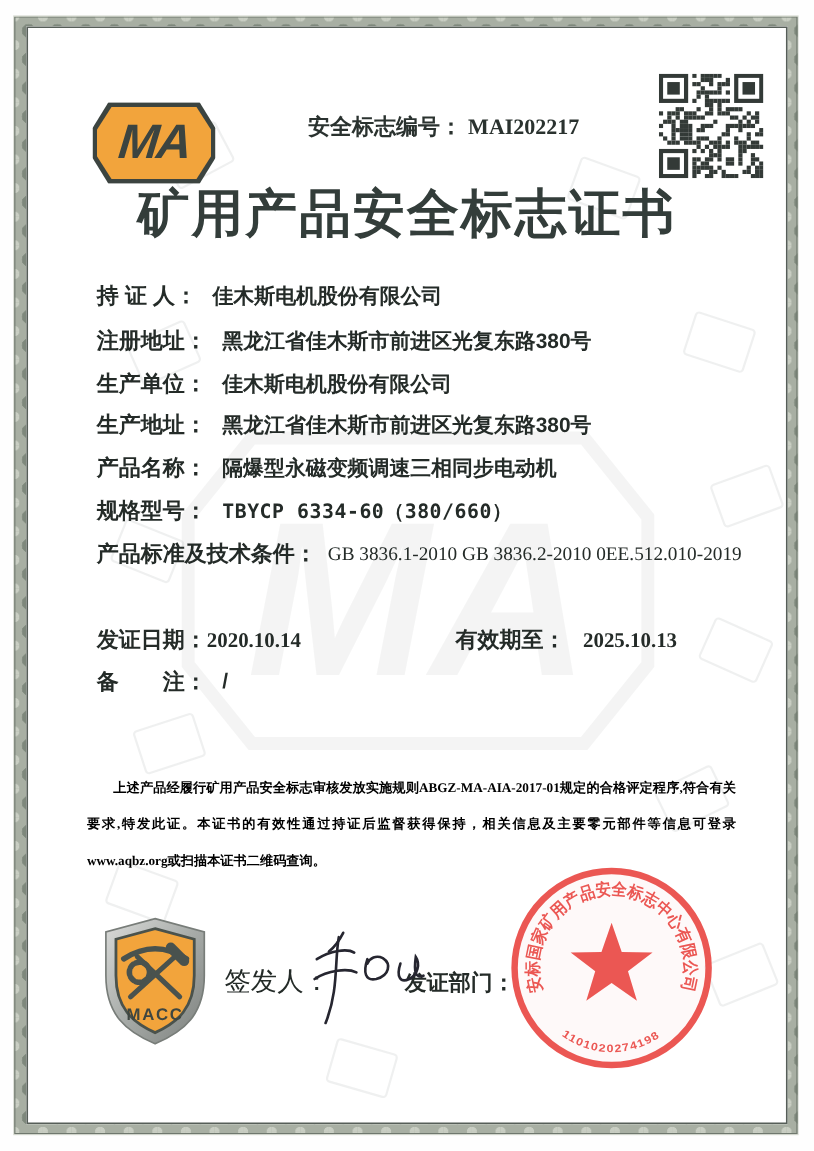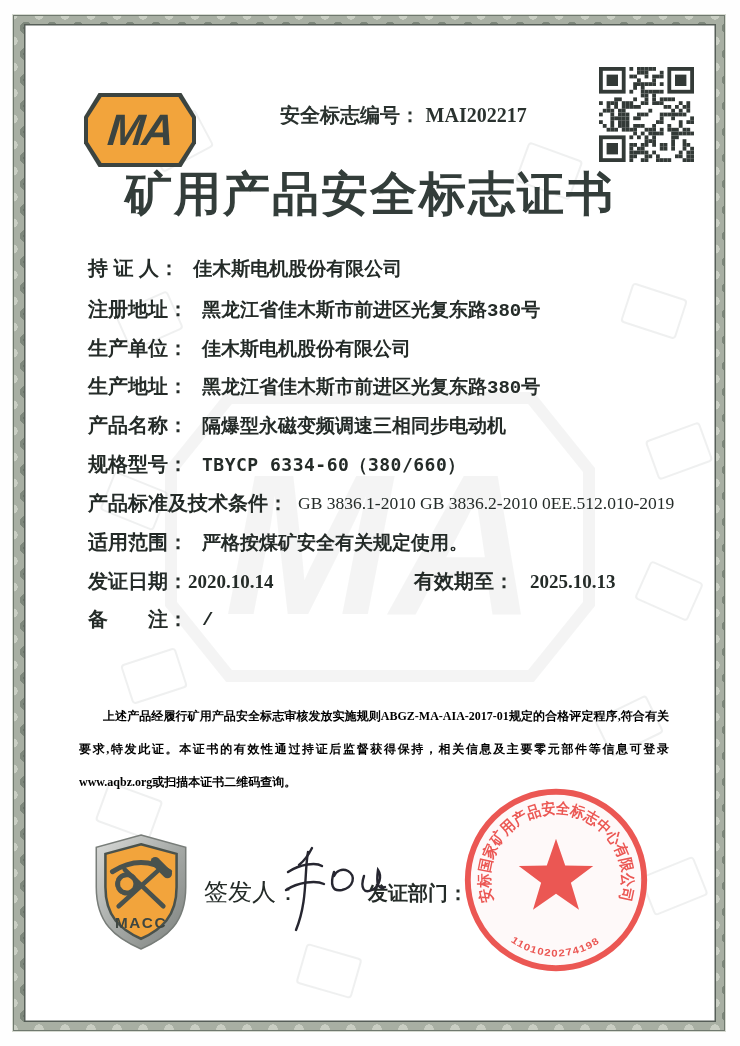--- a/index.html
+++ b/index.html
@@ -34,21 +34,21 @@
     font-size:44px;color:#3c4440;letter-spacing:-2px;transform:skewX(-6deg);line-height:1;}
   .cert-no{position:absolute;left:280px;top:102px;z-index:3;font-size:20px;white-space:nowrap;}
   .cert-no .lab{font-weight:700;color:#2a322f;text-align:right;}
   .cert-no .num{font-family:"Liberation Serif",serif;font-weight:600;color:#2a322f;}
   .qr{position:absolute;left:599px;top:67px;width:95px;height:95px;z-index:3;}
   .title{position:absolute;left:0;right:0;top:163px;z-index:3;text-align:center;
     font-family:"Liberation Serif",serif;font-weight:900;font-size:47px;letter-spacing:2px;
     color:#333d3a;}
   .row{position:absolute;left:88px;z-index:3;display:flex;align-items:center;white-space:nowrap;}
   .row .lab{font-weight:700;font-size:20px;color:#242b28;margin-right:14px;}
-  .row .val{font-family:Liberation Mono, monospace;font-weight:600;font-size:19px;color:#242b28;}
+  .row .val{font-family:Liberation Sans, sans-serif;font-weight:600;font-size:19px;color:#242b28;}
   .row .val-mono{font-family:"DejaVu Sans Mono",monospace;font-weight:700;font-size:18px;
     letter-spacing:0.5px;color:#242b28;}
   .row .val-std{font-family:"Liberation Serif",serif;font-weight:400;font-size:17.5px;
     margin-left:-4px;color:#242b28;}
   .row-dates{position:absolute;left:88px;top:568px;z-index:3;display:grid;
     grid-template-columns:100px 226px 116px auto;align-items:baseline;white-space:nowrap;}
   .row-dates .lab{font-weight:700;font-size:20px;color:#242b28;}
   .row-dates .val{font-family:"Liberation Serif",serif;font-weight:600;font-size:19px;color:#242b28;}
   .statement{position:absolute;left:79px;top:700px;width:590px;z-index:3;
     font-family:"Liberation Serif",serif;font-weight:600;font-size:12px;line-height:33px;
@@ -353,24 +353,20 @@
     <span class="val">隔爆型永磁变频调速三相同步电动机</span>
   </div>
   <div class="row" style="top:451px">
     <span class="lab">规格型号：</span>
     <span class="val-mono">TBYCP 6334-60（380/660）</span>
   </div>
   <div class="row" style="top:490px">
     <span class="lab">产品标准及技术条件：</span>
     <span class="val-std">GB 3836.1-2010  GB 3836.2-2010  0EE.512.010-2019</span>
   </div>
-  <div class="row" style="top:529px">
-    <span class="lab">适用范围：</span>
-    <span class="val">严格按煤矿安全有关规定使用。</span>
-  </div>
 
   <div class="row-dates">
     <span class="lab">发证日期：</span>
     <span class="val">2020.10.14</span>
     <span class="lab">有效期至：</span>
     <span class="val">2025.10.13</span>
   </div>
 
   <div class="row" style="top:606px">
     <span class="lab">备　　注：</span>

